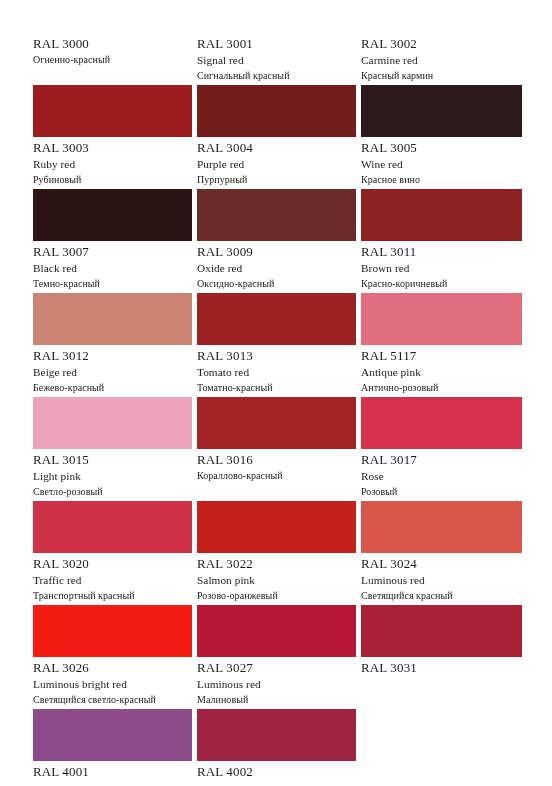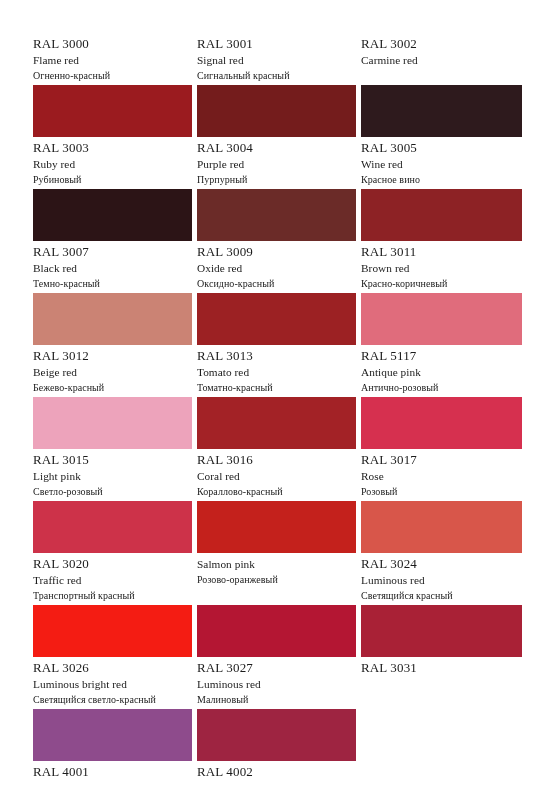--- a/index.html
+++ b/index.html
@@ -71,37 +71,37 @@
   }
 </style>
 </head>
 <body>
 
 <div id="page">
   <div id="grid">
       <div class="cell">
         <div class="labels">
           <div class="ral-code">RAL 3000</div>
-          <div class="name-en">Flame red</div>
           <div class="name-ru">Огненно-красный</div>
         </div>
         <div class="swatch" style="background: rgb(155, 27, 31);"></div>
       </div>
       <div class="cell">
         <div class="labels">
           <div class="ral-code">RAL 3001</div>
           <div class="name-en">Signal red</div>
           <div class="name-ru">Сигнальный красный</div>
         </div>
         <div class="swatch" style="background: rgb(116, 28, 28);"></div>
       </div>
       <div class="cell">
         <div class="labels">
           <div class="ral-code">RAL 3002</div>
           <div class="name-en">Carmine red</div>
+          <div class="name-ru">Красный кармин</div>
         </div>
         <div class="swatch" style="background: rgb(46, 26, 29);"></div>
       </div>
       <div class="cell">
         <div class="labels">
           <div class="ral-code">RAL 3003</div>
           <div class="name-en">Ruby red</div>
           <div class="name-ru">Рубиновый</div>
         </div>
         <div class="swatch" style="background: rgb(44, 20, 22);"></div>
@@ -174,21 +174,20 @@
         <div class="labels">
           <div class="ral-code">RAL 3015</div>
           <div class="name-en">Light pink</div>
           <div class="name-ru">Светло-розовый</div>
         </div>
         <div class="swatch" style="background: rgb(205, 50, 73);"></div>
       </div>
       <div class="cell">
         <div class="labels">
           <div class="ral-code">RAL 3016</div>
-          <div class="name-en">Coral red</div>
           <div class="name-ru">Кораллово-красный</div>
         </div>
         <div class="swatch" style="background: rgb(196, 33, 28);"></div>
       </div>
       <div class="cell">
         <div class="labels">
           <div class="ral-code">RAL 3017</div>
           <div class="name-en">Rose</div>
           <div class="name-ru">Розовый</div>
         </div>
@@ -197,20 +196,21 @@
       <div class="cell">
         <div class="labels">
           <div class="ral-code">RAL 3020</div>
           <div class="name-en">Traffic red</div>
           <div class="name-ru">Транспортный красный</div>
         </div>
         <div class="swatch" style="background: rgb(244, 28, 19);"></div>
       </div>
       <div class="cell">
         <div class="labels">
+          <div class="ral-code">RAL 3022</div>
           <div class="name-en">Salmon pink</div>
           <div class="name-ru">Розово-оранжевый</div>
         </div>
         <div class="swatch" style="background: rgb(180, 22, 51);"></div>
       </div>
       <div class="cell">
         <div class="labels">
           <div class="ral-code">RAL 3024</div>
           <div class="name-en">Luminous red</div>
           <div class="name-ru">Светящийся красный</div>

